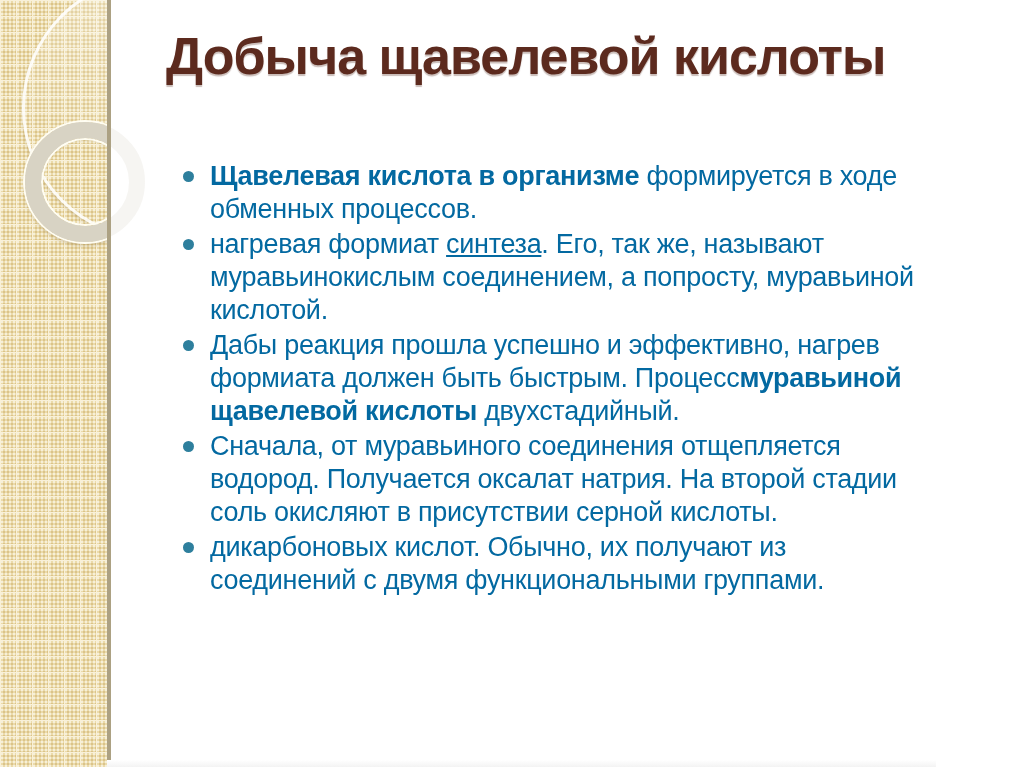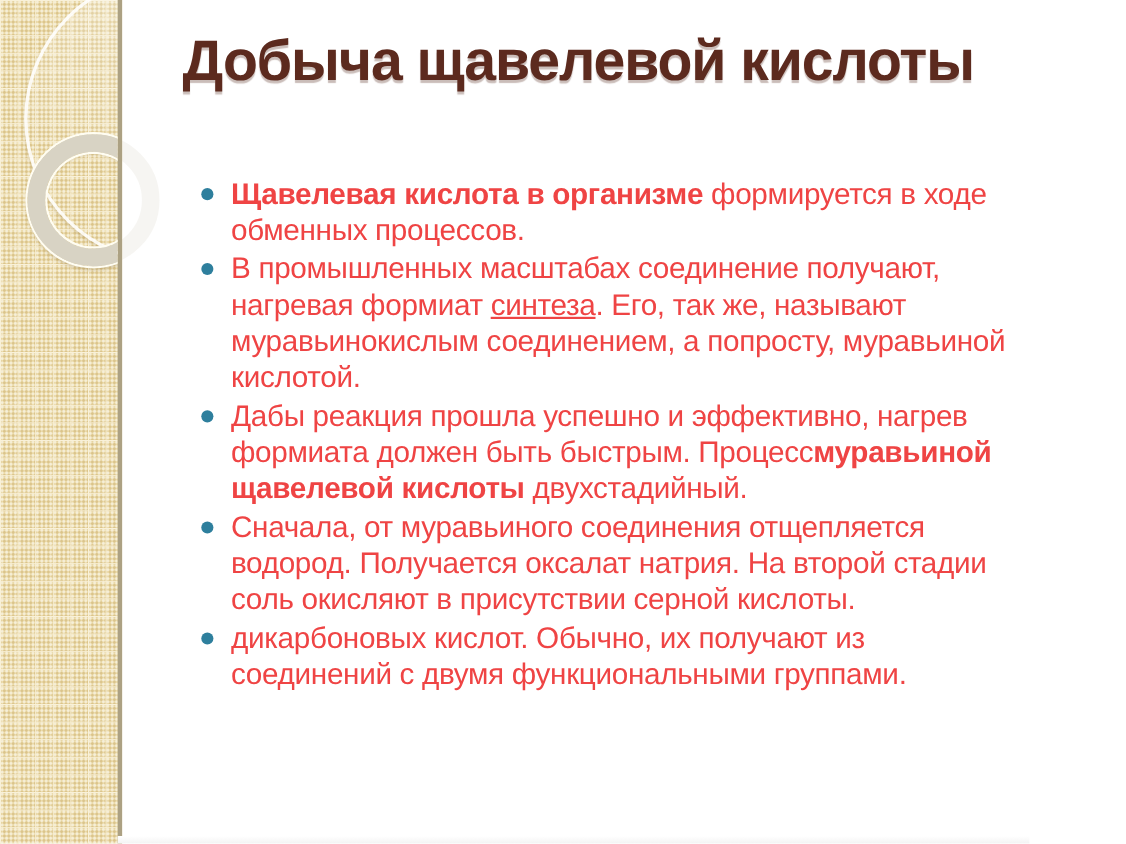--- a/index.html
+++ b/index.html
@@ -91,21 +91,21 @@
   .bullet-dot{
     flex:0 0 11px;
     width:11px;height:11px;
     border-radius:50%;
     margin:11px 16px 0 0;
   }
   .bullet-text{
     font-size:27px;
     letter-spacing:-0.3px;
     line-height:33px;
-    color:#ef4444;
+    color:#0369a1;
   }
   .bullet-text .ln{display:block;}
   .bullet-text b{font-weight:bold;}
   .bullet-text .u{text-decoration:underline;}
   
   .bottom-fade{
     position:absolute;left:107px;right:0;bottom:0;height:7px;
     background:linear-gradient(#ffffff,#f3f3f3);
     z-index:2;
   }
@@ -128,21 +128,20 @@
       <div class="bullet-item">
         <span class="bullet-dot" style="background: rgb(46, 127, 157);"></span>
         <div class="bullet-text">
           <span class="ln"><b>Щавелевая кислота в организме</b><span> формируется в ходе</span></span>
           <span class="ln"><span>обменных процессов.</span></span>
         </div>
       </div>
       <div class="bullet-item">
         <span class="bullet-dot" style="background: rgb(46, 127, 157);"></span>
         <div class="bullet-text">
-          <span class="ln"><span>В промышленных масштабах соединение получают,</span></span>
           <span class="ln"><span>нагревая формиат </span><span class="u">синтеза</span><span>. Его, так же, называют</span></span>
           <span class="ln"><span>муравьинокислым соединением, а попросту, муравьиной</span></span>
           <span class="ln"><span>кислотой.</span></span>
         </div>
       </div>
       <div class="bullet-item">
         <span class="bullet-dot" style="background: rgb(46, 127, 157);"></span>
         <div class="bullet-text">
           <span class="ln"><span>Дабы реакция прошла успешно и эффективно, нагрев</span></span>
           <span class="ln"><span>формиата должен быть быстрым. Процесс</span><b>муравьиной</b></span>

